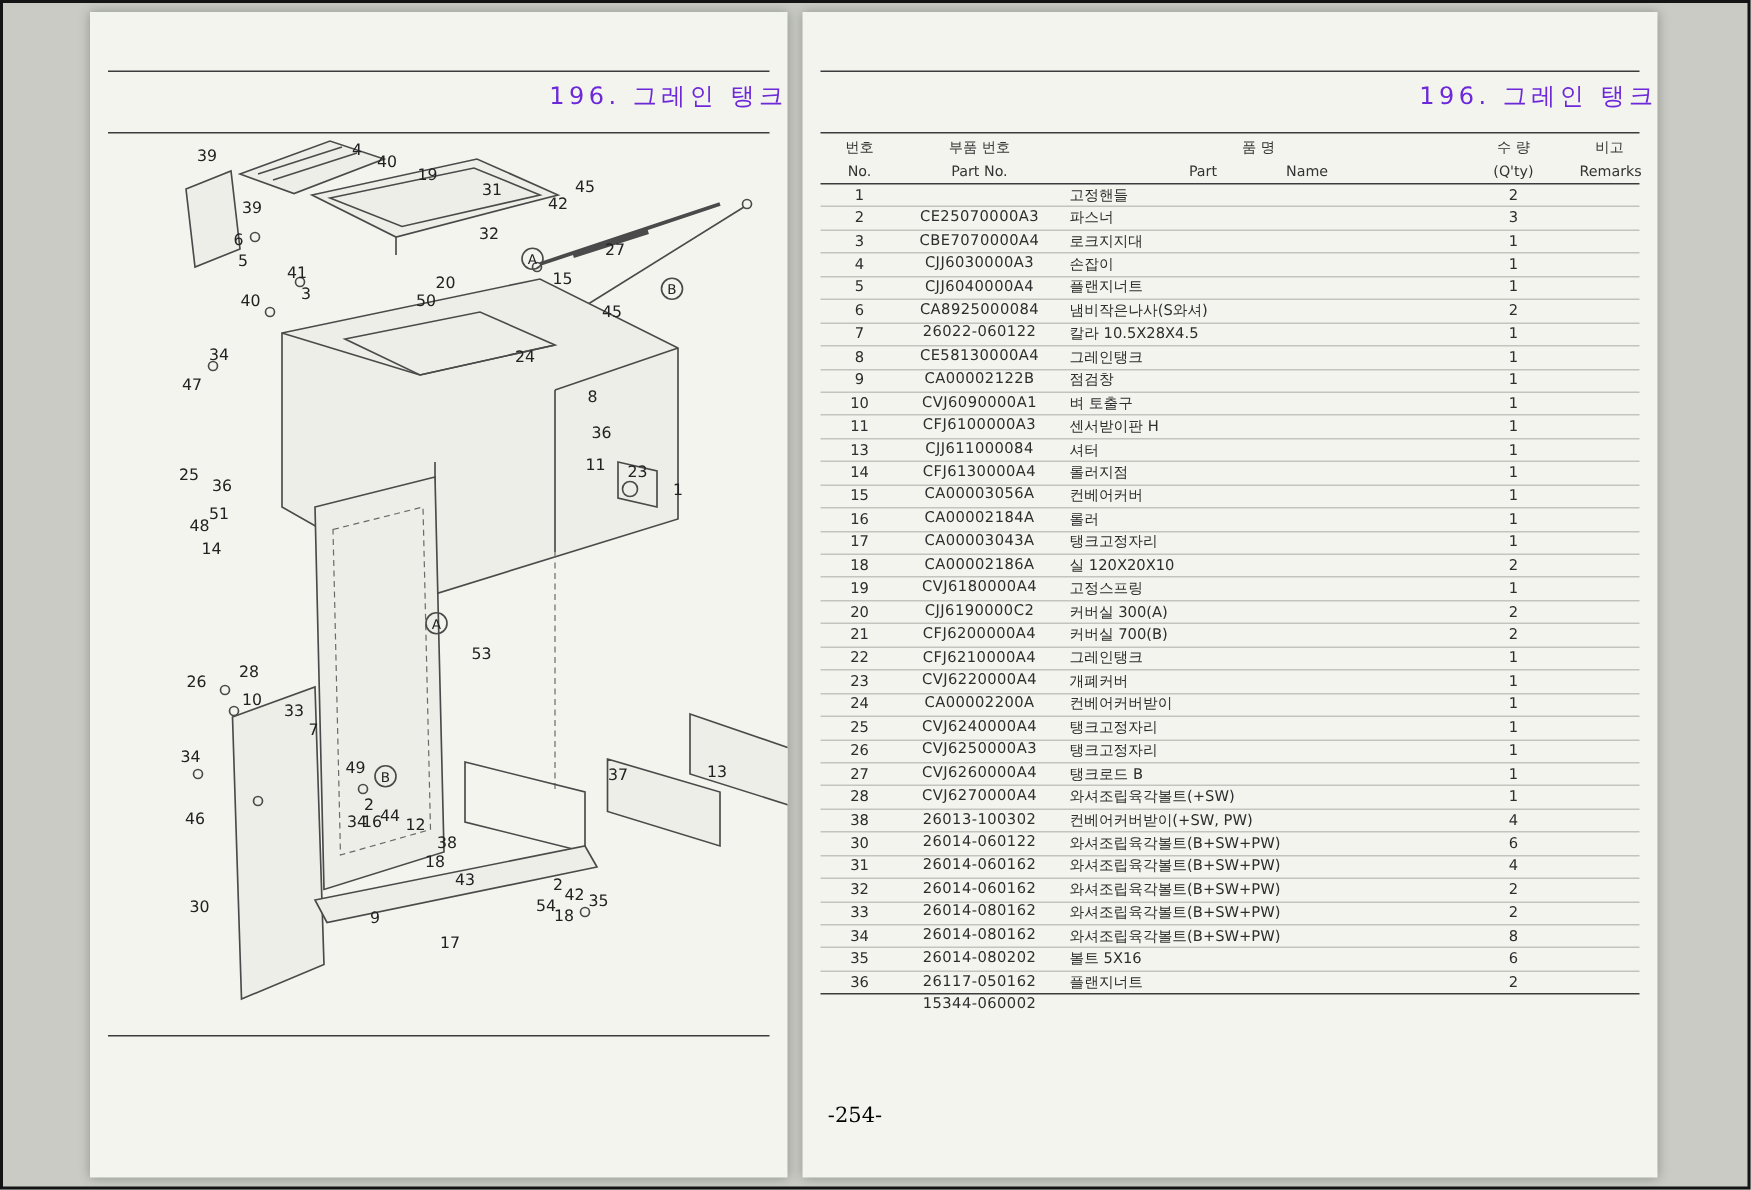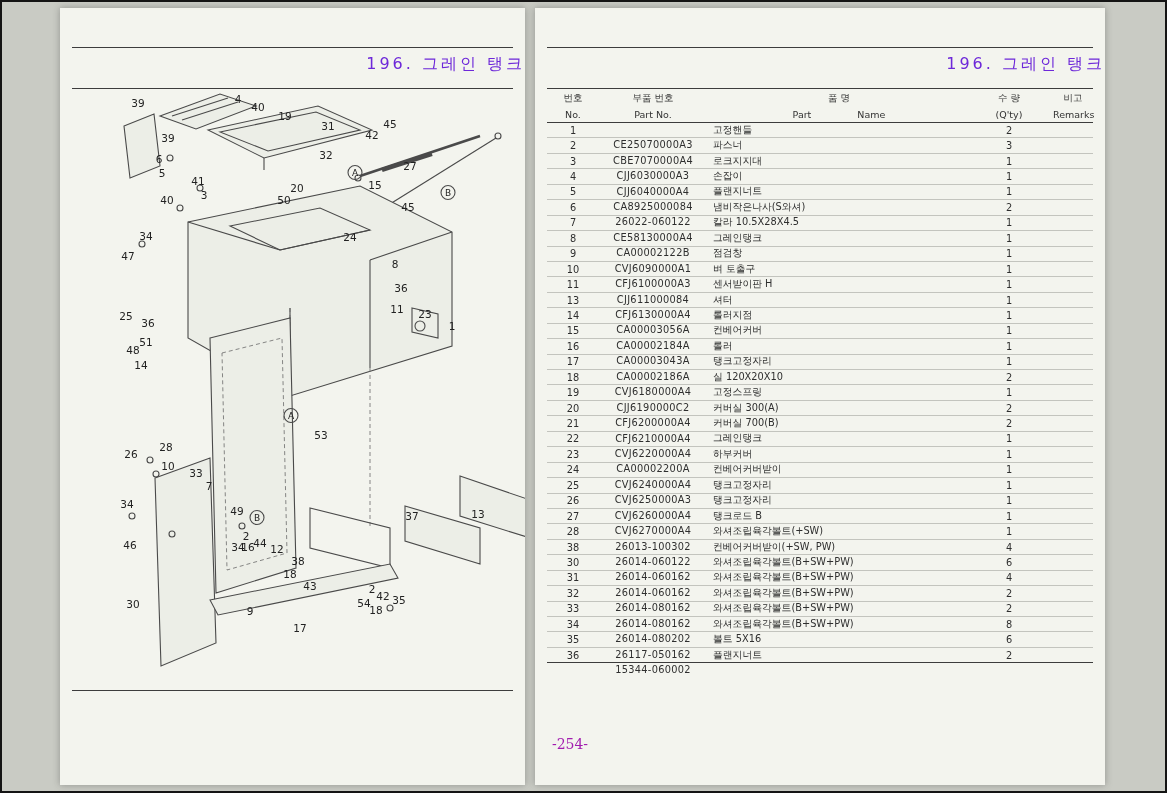--- a/index.html
+++ b/index.html
@@ -47,21 +47,21 @@
 
   
   .diagram-svg{position:absolute;inset:0;width:100%;height:100%;}
   .diagram-svg text{font-family:"DejaVu Sans","Liberation Sans",sans-serif;font-size:10.5px;fill:#222;}
   .shape{fill:none;stroke:#4a4a4a;stroke-width:1.1;}
   .shape-light{fill:#eceee7;stroke:#4a4a4a;stroke-width:1.1;}
   .dash{fill:none;stroke:#6a6a6a;stroke-width:.8;stroke-dasharray:4 3;}
 
   .page-number{
     position:absolute;left:520px;top:736px;width:100px;text-align:center;
-    font-family:"DejaVu Serif","Liberation Serif",serif;font-size:14px;color:#a21caf;
+    font-family:"DejaVu Serif","Liberation Serif",serif;font-size:14px;color:#000000;
   }
 </style>
 </head>
 <body>
 
 <div class="page page-left">
   <div class="rule rule-top"></div>
   <div class="page-title">196. 그레인 탱크</div>
   <div class="rule rule-under-title"></div>
 
@@ -362,21 +362,21 @@
       <div class="tbl-row">
         <div class="col-no">22</div>
         <div class="col-part">CVJ6220000A4</div>
         <div class="col-name">그레인탱크</div>
         <div class="col-qty">1</div>
         <div class="col-rem"></div>
       </div>
       <div class="tbl-row">
         <div class="col-no">23</div>
         <div class="col-part">CA00002200A</div>
-        <div class="col-name">하부커버</div>
+        <div class="col-name">개폐커버</div>
         <div class="col-qty">1</div>
         <div class="col-rem"></div>
       </div>
       <div class="tbl-row">
         <div class="col-no">24</div>
         <div class="col-part">CVJ6240000A4</div>
         <div class="col-name">컨베어커버받이</div>
         <div class="col-qty">1</div>
         <div class="col-rem"></div>
       </div>

